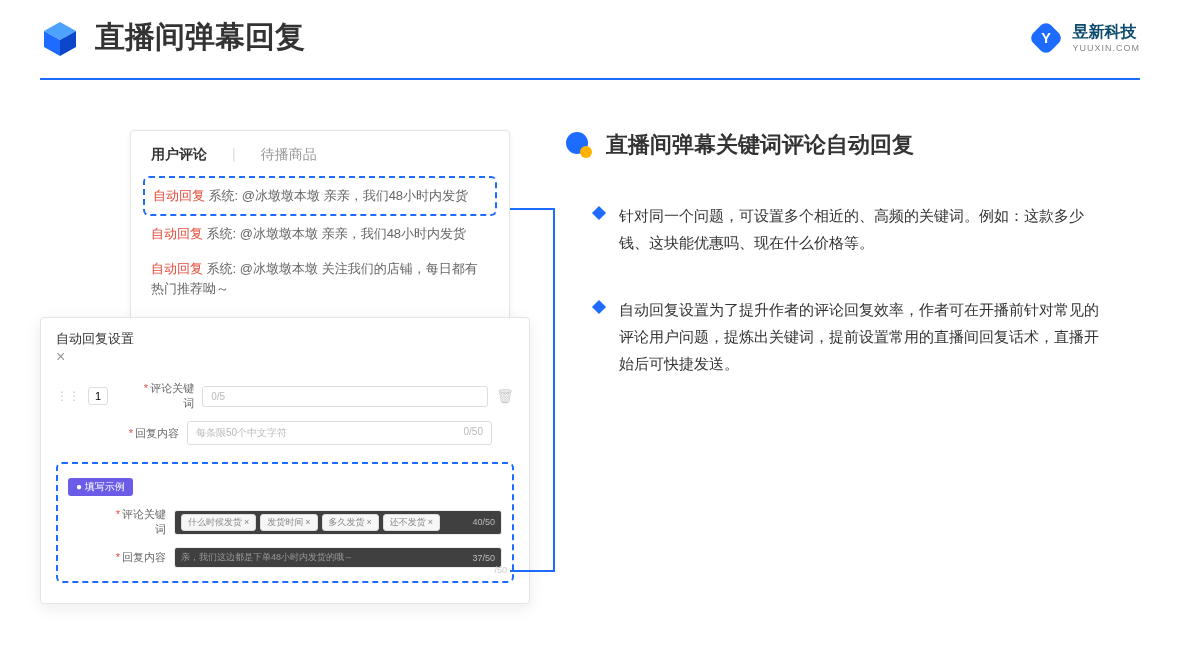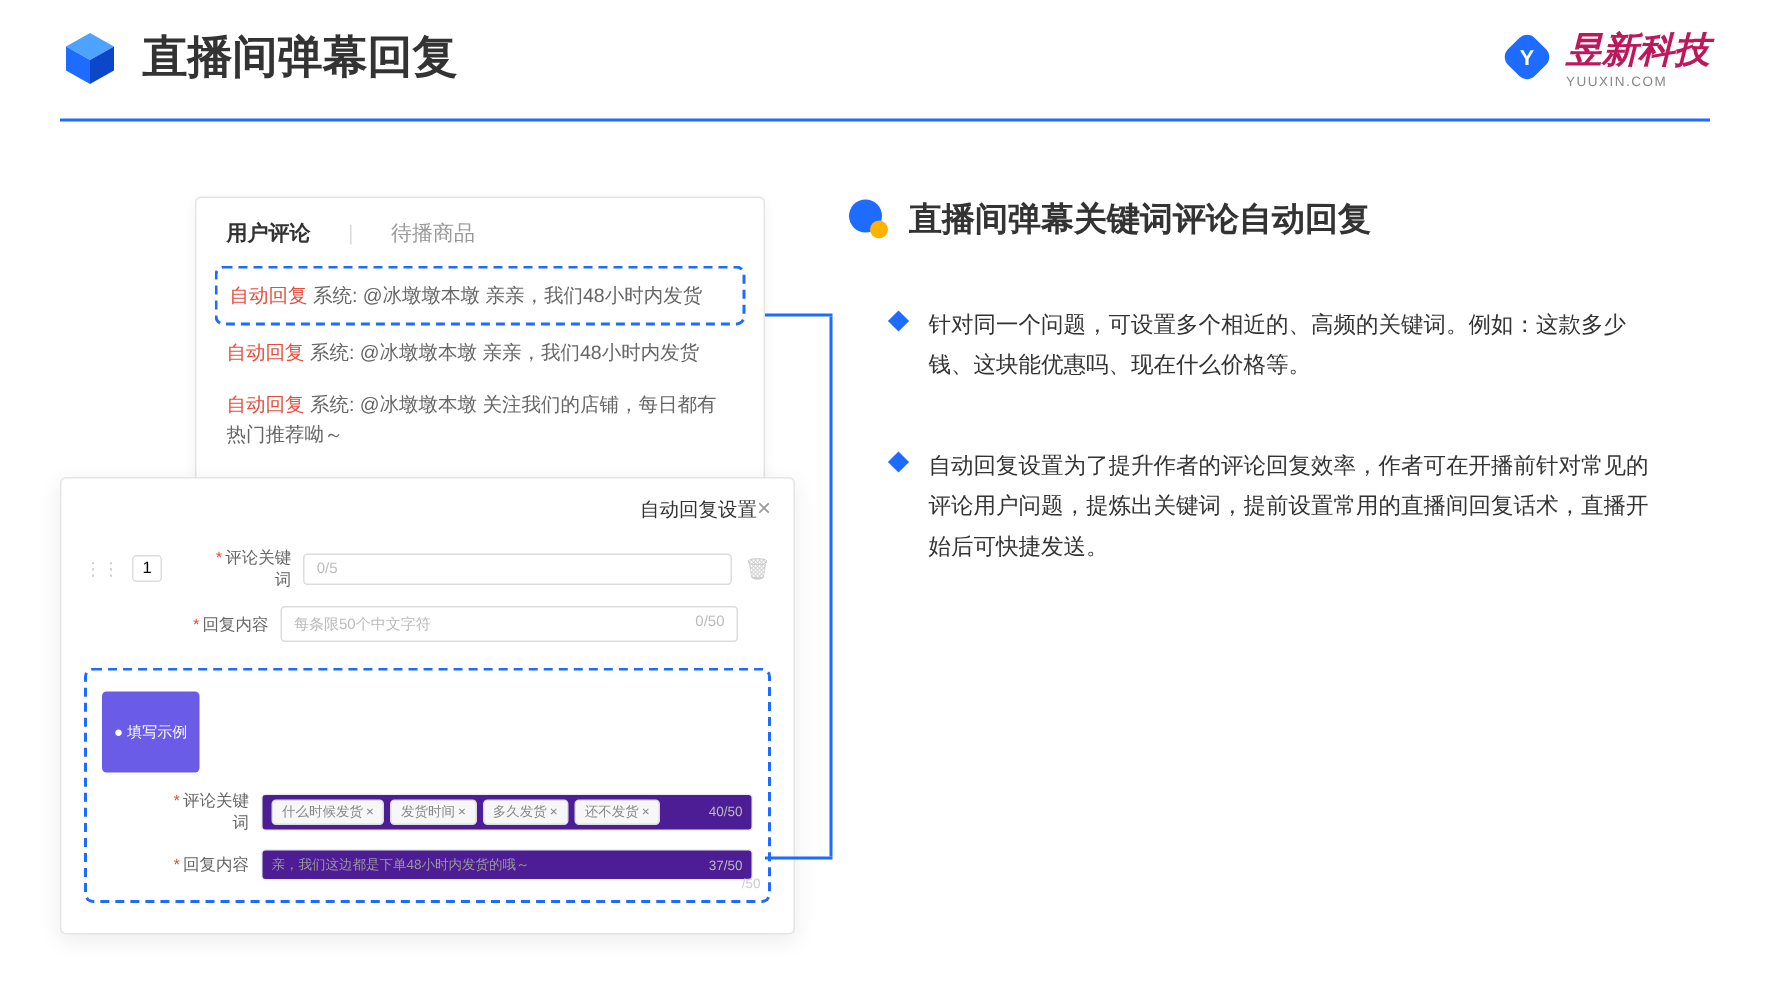--- a/index.html
+++ b/index.html
@@ -3,56 +3,56 @@
 <meta charset="utf-8">
 <style>
 * { margin: 0; padding: 0; box-sizing: border-box; }
 body { width: 1180px; height: 664px; font-family: "Microsoft YaHei", sans-serif; background: #fff; position: relative; }
 
 .header { display: flex; align-items: center; padding: 17px 40px 20px 40px; }
 .cube-icon { width: 40px; height: 40px; margin-right: 15px; }
 .title { font-size: 30px; font-weight: bold; color: #333; flex: 1; }
 .logo { display: flex; align-items: center; }
 .logo-mark { width: 36px; height: 36px; margin-right: 8px; }
-.logo-text { font-size: 24px; font-weight: bold; color: #be185d; font-style: italic; }
+.logo-text { font-size: 16px; font-weight: bold; color: #0c4a6e; }
 .logo-sub { font-size: 9px; color: #888; letter-spacing: 1px; }
 .hr { height: 2px; background: linear-gradient(to right, #1e6bff 0%, #1e6bff 100%); margin: 0 40px; }
 
 .content { display: flex; padding: 50px 40px 0 40px; gap: 24px; position: relative; }
 .left-col { width: 500px; position: relative; }
 .right-col { width: 540px; padding-top: 0px; }
 
 .card1 { background: #fff; border: 1px solid #e5e5e5; border-radius: 4px; width: 380px; margin-left: 90px; padding: 15px 0 20px 0; box-shadow: 0 2px 8px rgba(0,0,0,0.05); }
 .tabs { padding: 0 20px 12px 20px; display: flex; gap: 25px; font-size: 14px; }
 .tab-active { font-weight: bold; color: #333; }
 .tab-inactive { color: #999; }
 .sep { color: #ddd; }
 .comment-row { padding: 8px 20px; font-size: 13px; line-height: 1.5; color: #666; }
 .auto-badge { color: #e74c3c; font-weight: 400; display: inline; text-align: center; }
 .dashed-box1 { border: 2px dashed #1e6bff; border-radius: 6px; margin: 0 12px; padding: 6px 8px; }
 
 .card2 { background: #fff; border: 1px solid #e5e5e5; border-radius: 4px; width: 490px; margin-top: -10px; padding: 12px 15px 20px 15px; box-shadow: 0 4px 16px rgba(0,0,0,0.08); position: relative; }
-.card2-header { display: flex; justify-content: flex-end; font-size: 13px; color: #333; padding-bottom: 10px; }
+.card2-header { display: flex; justify-content: flex-start; font-size: 13px; color: #333; padding-bottom: 10px; flex-direction: column; }
 .close-x { color: #999; font-size: 16px; cursor: default; }
 .form-row { display: flex; align-items: center; padding: 5px 0; gap: 8px; font-size: 11px; }
 .drag-dots { color: #ccc; font-size: 12px; }
 .num-box { border: 1px solid #ddd; padding: 2px 6px; border-radius: 3px; font-size: 11px; }
 .req { color: #e74c3c; margin-right: 2px; }
 .label { color: #666; width: 60px; text-align: right; }
 .input-box { flex: 1; border: 1px solid #ddd; border-radius: 3px; padding: 4px 8px; font-size: 10px; color: #bbb; display: flex; justify-content: space-between; }
 .input-count { color: #bbb; }
 .trash { color: #ccc; font-size: 14px; }
 
 .dashed-box2 { border: 2px dashed #1e6bff; border-radius: 6px; margin-top: 12px; padding: 8px 10px; }
 .add-link { color: #6b5ce7; font-size: 11px; }
 .add-hint { color: #bbb; font-size: 10px; }
-.example-tag { background: #6b5ce7; color: #fff; font-size: 10px; padding: 20px 8px; border-radius: 3px; display: inline-block; margin: 6px 0; }
+.example-tag { background: #6b5ce7; color: #fff; font-size: 10px; padding: 2px 8px; border-radius: 3px; display: inline-block; margin: 6px 0; }
 .tag-pill { border: 1px solid #ddd; background: #f7f7f7; border-radius: 3px; padding: 1px 6px; font-size: 9px; color: #888; display: inline-flex; align-items: center; gap: 2px; }
 .tag-x { font-size: 9px; }
-.example-input { flex: 1; border: 1px solid #eee; background: #4c1d95; border-radius: 3px; padding: 3px 6px; font-size: 9px; color: #999; display: flex; justify-content: space-between; align-items: center; }
+.example-input { flex: 1; border: 1px solid #eee; background: #404040; border-radius: 3px; padding: 3px 6px; font-size: 9px; color: #999; display: flex; justify-content: space-between; align-items: center; }
 .ghost-count { position: absolute; right: 22px; bottom: 28px; font-size: 9px; color: #ccc; }
 
 .sub-head { display: flex; align-items: center; margin-bottom: 42px; }
 .bubble-icon { width: 30px; height: 30px; margin-right: 12px; position: relative; }
 .sub-title { font-size: 22px; font-weight: bold; color: #333; }
 .bullet-row { display: flex; margin-bottom: 40px; padding-left: 30px; }
 .diamond { width: 10px; height: 10px; background: #1e6bff; transform: rotate(45deg); margin-top: 6px; margin-right: 15px; flex-shrink: 0; }
 .bullet-text { font-size: 15px; color: #333; line-height: 1.8; }
 </style>
 </head>

